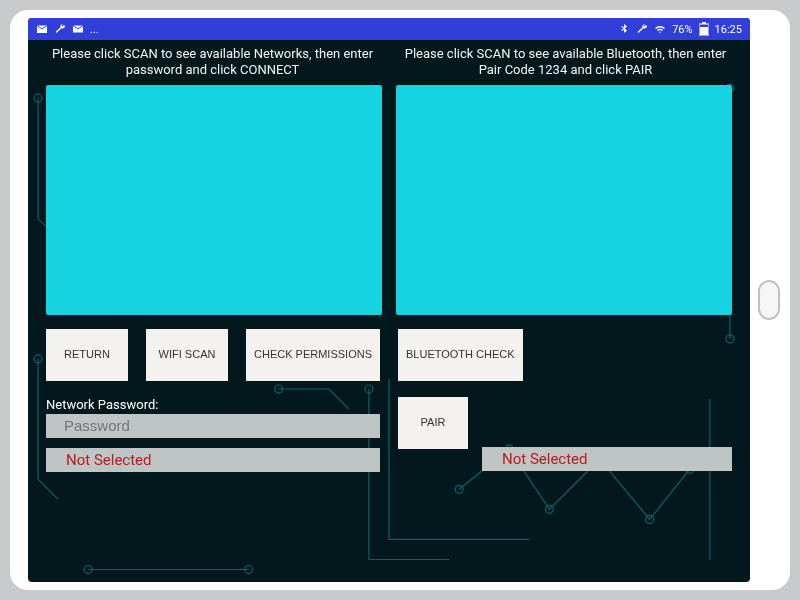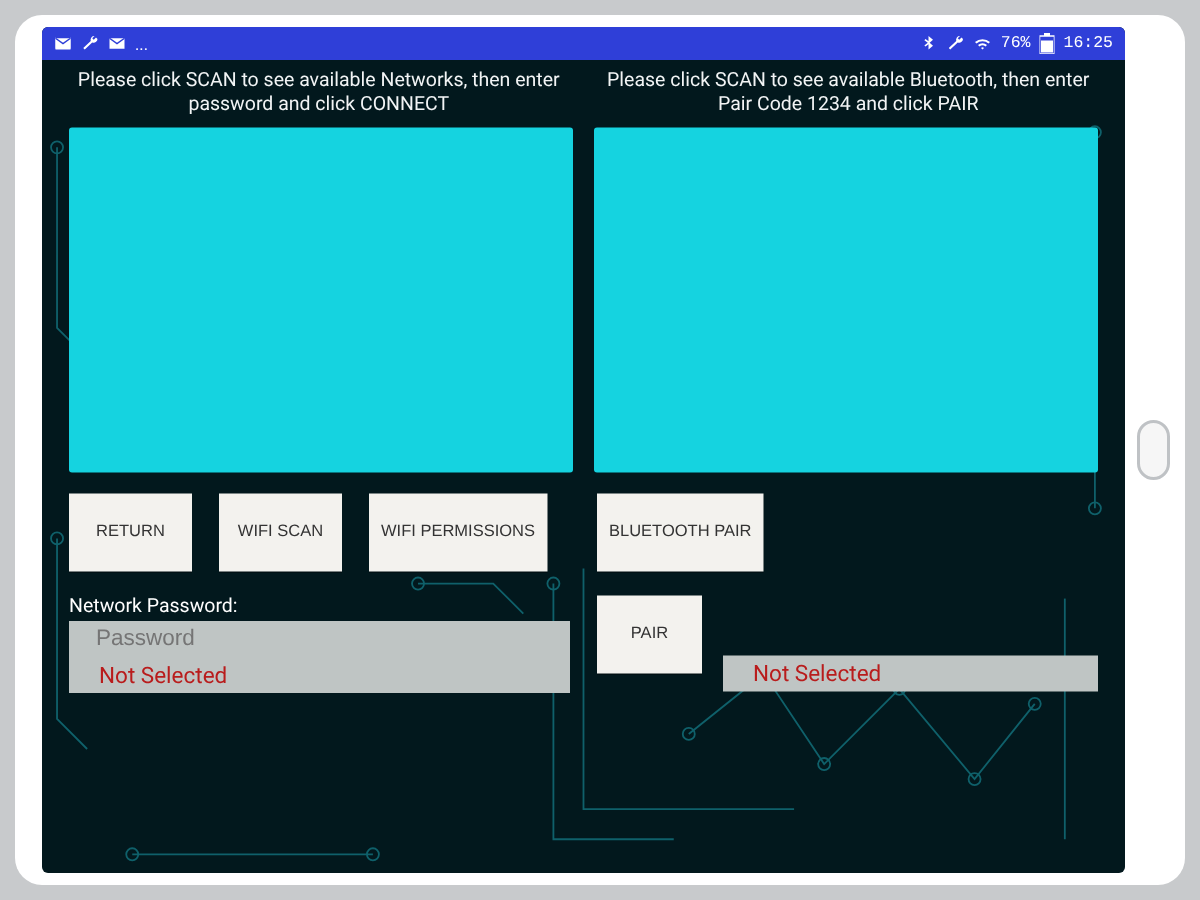--- a/index.html
+++ b/index.html
@@ -34,21 +34,21 @@
     position: absolute; inset: 0; pointer-events: none; opacity: 0.45;
   }
 
   .statusbar {
     position: relative; z-index: 2;
     height: 22px; background: #2f3fd8;
     display: flex; align-items: center; justify-content: space-between;
     padding: 0 8px; font-size: 11px; color: #fff;
   }
   .status-left { display: flex; gap: 6px; align-items: center; }
-  .status-right { display: flex; gap: 6px; align-items: center; font-size: 11px; font-family: Liberation Mono, monospace; }
+  .status-right { display: flex; gap: 6px; align-items: center; font-size: 11px; }
   .ic { width: 12px; height: 12px; display: inline-block; }
 
   .content {
     position: relative; z-index: 2;
     padding: 6px 18px 10px 18px;
     height: calc(100% - 22px);
     display: flex; flex-direction: column;
   }
 
   .instructions {
@@ -86,21 +86,21 @@
     background: #bfc5c4; border: none; height: 24px;
     font-size: 15px; color: #6c6f70; padding: 0 18px;
     width: 100%;
   }
   .fld-value {
     background: #bfc5c4; height: 24px;
     font-size: 15px; color: #b91c1c; padding: 0 20px;
     display: flex; align-items: center;
   }
 
-  .stack { display: flex; flex-direction: column; flex: 1; }
+  .stack { display: flex; flex-direction: column; gap: 10px; flex: 1; }
 
 </style>
 </head>
 <body>
 
 <div class="tablet">
   <div class="home-btn"></div>
 
   <div class="screen">
 
@@ -191,24 +191,24 @@
 
       <div class="panels">
         <div class="panel"></div>
         <div class="panel"></div>
       </div>
 
       <div class="btnrow1">
         <div class="left">
           <button class="btn">RETURN</button>
           <button class="btn">WIFI SCAN</button>
-          <button class="btn" style="min-width:100px;">WIFI PERMISSIONS</button>
+          <button class="btn" style="min-width:100px;">CHECK PERMISSIONS</button>
         </div>
         <div class="right">
-          <button class="btn" style="min-width:96px;">BLUETOOTH PAIR</button>
+          <button class="btn" style="min-width:96px;">BLUETOOTH CHECK</button>
           <div style="flex:1"></div>
         </div>
       </div>
 
       <div class="row2">
         <div class="leftcol">
           <div class="stack">
             <div class="fieldblock">
               <div class="fld-label">Network Password:</div>
               <input class="fld-input" type="text" placeholder="Password" style="">

